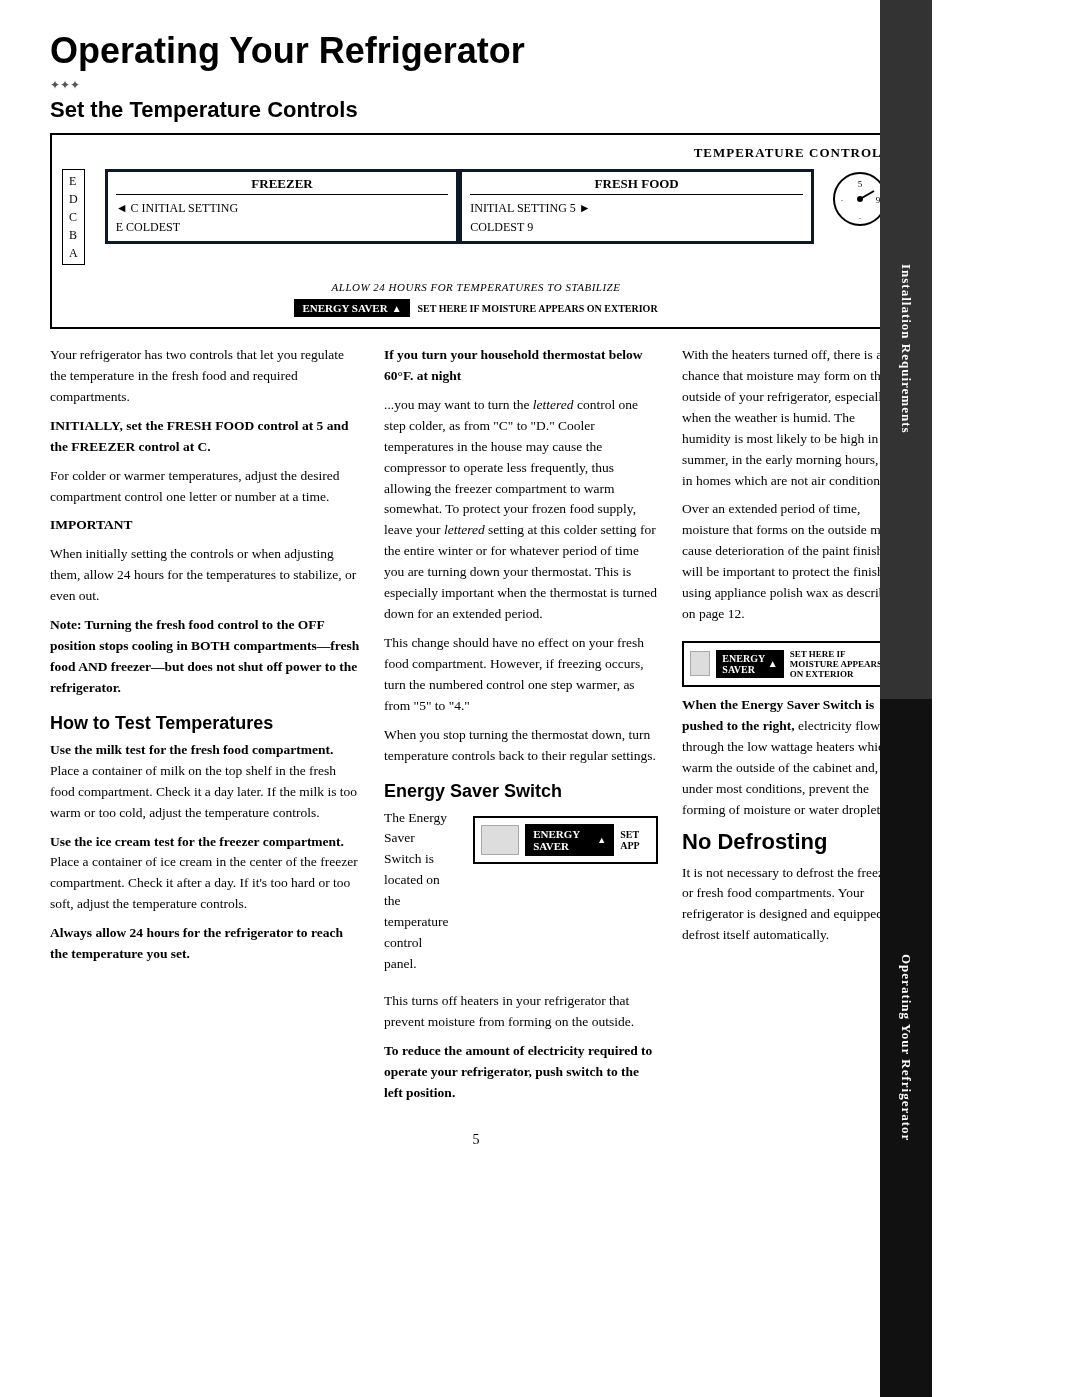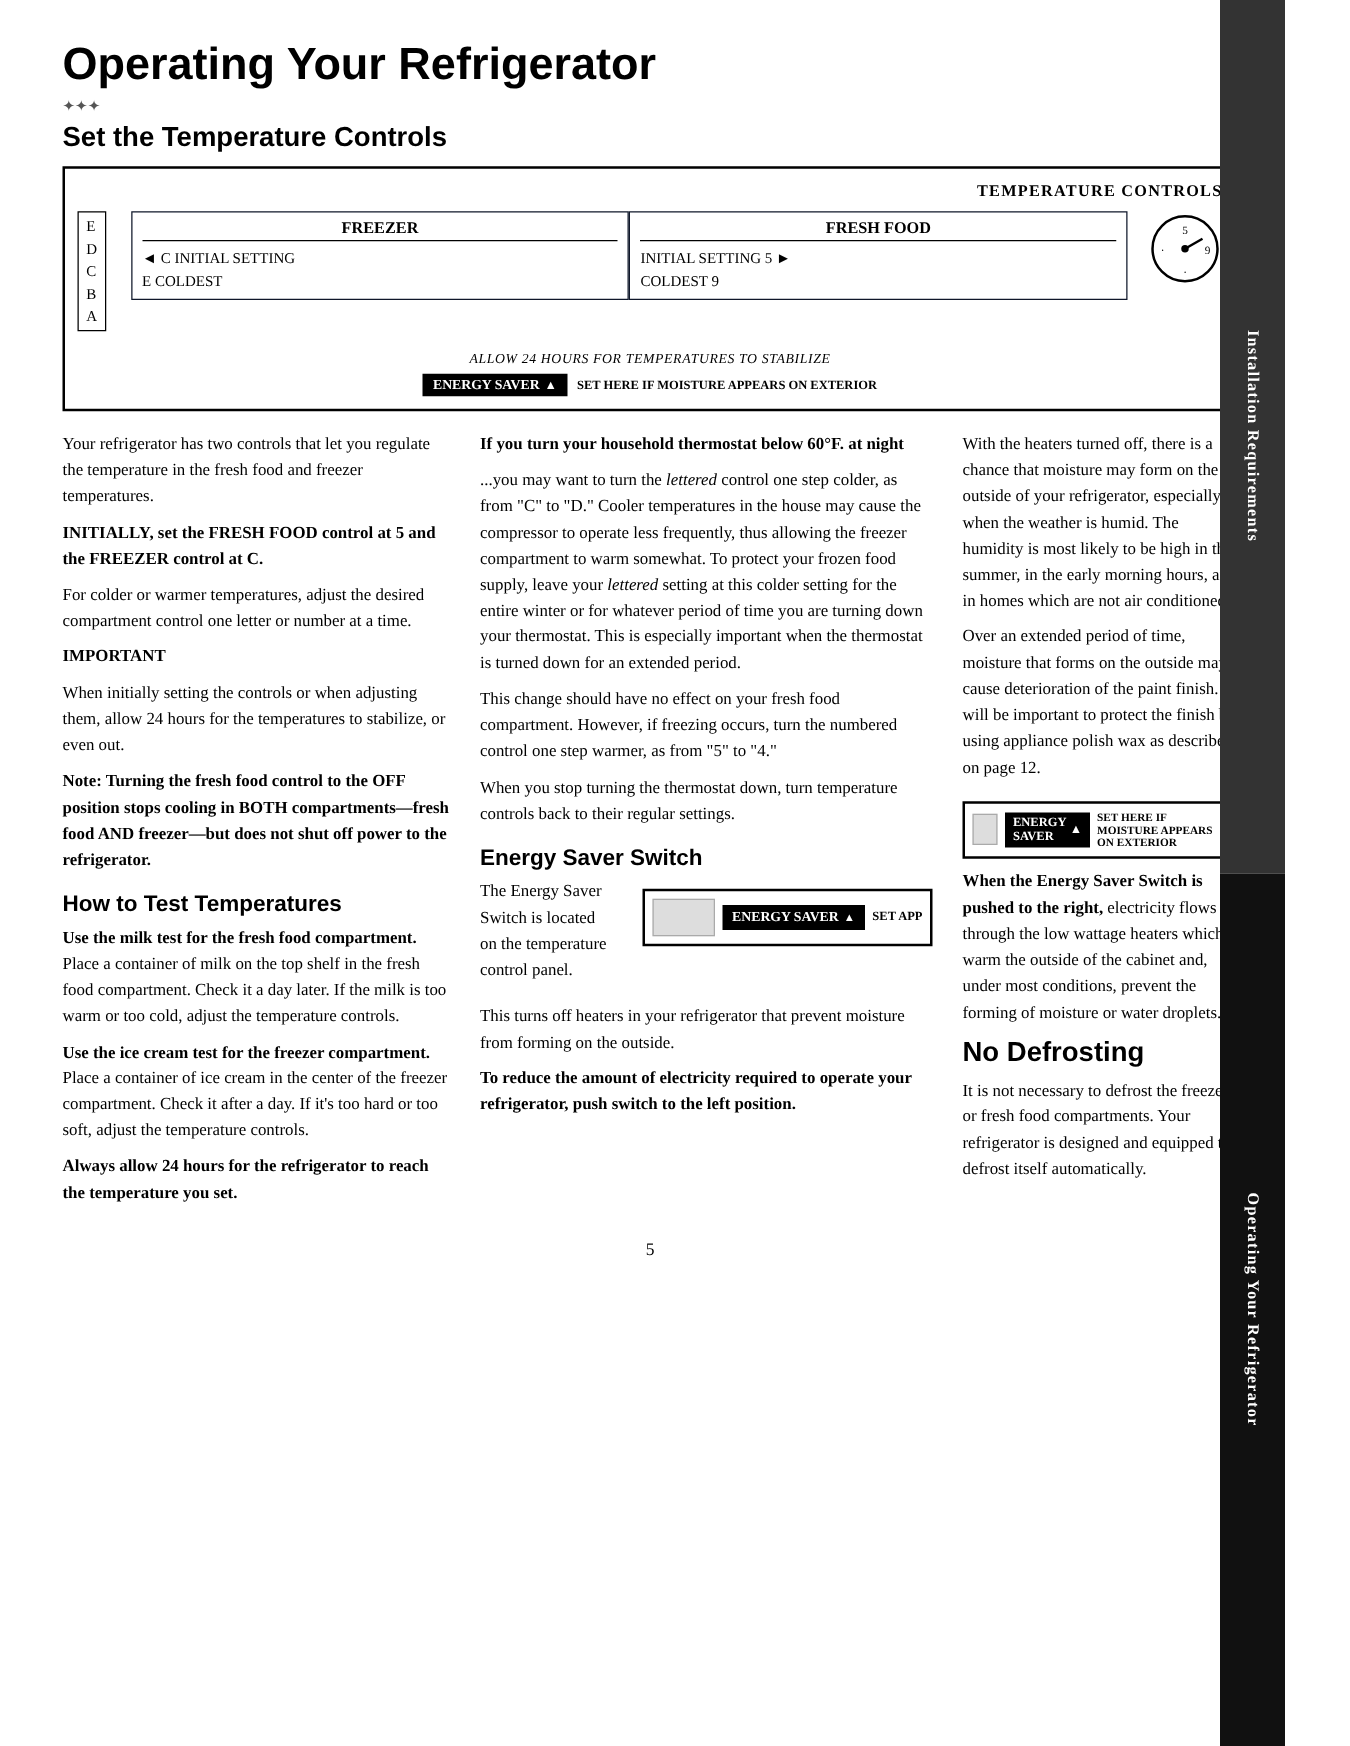--- a/index.html
+++ b/index.html
@@ -9,21 +9,21 @@
       font-family: Times New Roman, serif;
       font-size: 14px;
       background: #fff;
       color: #000;
       position: relative;
       overflow-x: hidden;
     }
 
     .page-container {
       display: flex;
-      width: 1028px;
+      width: 932px;
       min-height: 1397px;
       position: relative;
     }
 
     
     .right-sidebar {
       position: absolute;
       right: 0;
       top: 0;
       width: 52px;
@@ -105,21 +105,21 @@
     }
 
     .temp-columns {
       display: flex;
       flex: 1;
       gap: 0;
     }
 
     .temp-col {
       flex: 1;
-      border: 1px solid #0f172a;
+      border: 3px solid #0f172a;
       padding: 4px 8px;
     }
 
     .temp-col-header {
       font-weight: bold;
       font-size: 13px;
       text-align: center;
       border-bottom: 1px solid #000;
       margin-bottom: 4px;
       padding-bottom: 2px;
@@ -297,21 +297,21 @@
           <span style="font-size:10px;">▲</span>
         </div>
         <div class="energy-saver-hint" style="font-size:10px; font-weight:bold;">SET HERE IF MOISTURE
 APPEARS ON EXTERIOR</div>
       </div>
     </div>
 
     <div class="two-col-layout">
 
       <div class="col-left">
-        <p class="body-text">Your refrigerator has two controls that let you regulate the temperature in the fresh food and freezer temperatures.</p>
+        <p class="body-text">Your refrigerator has two controls that let you regulate the temperature in the fresh food and required compartments.</p>
 
         <p class="body-text">
           <strong>INITIALLY, set the FRESH FOOD control at 5 and the FREEZER control at C.</strong>
         </p>
 
         <p class="body-text">For colder or warmer temperatures, adjust the desired compartment control one letter or number at a time.</p>
 
         <p class="body-text">
           <strong>IMPORTANT</strong>
         </p>

